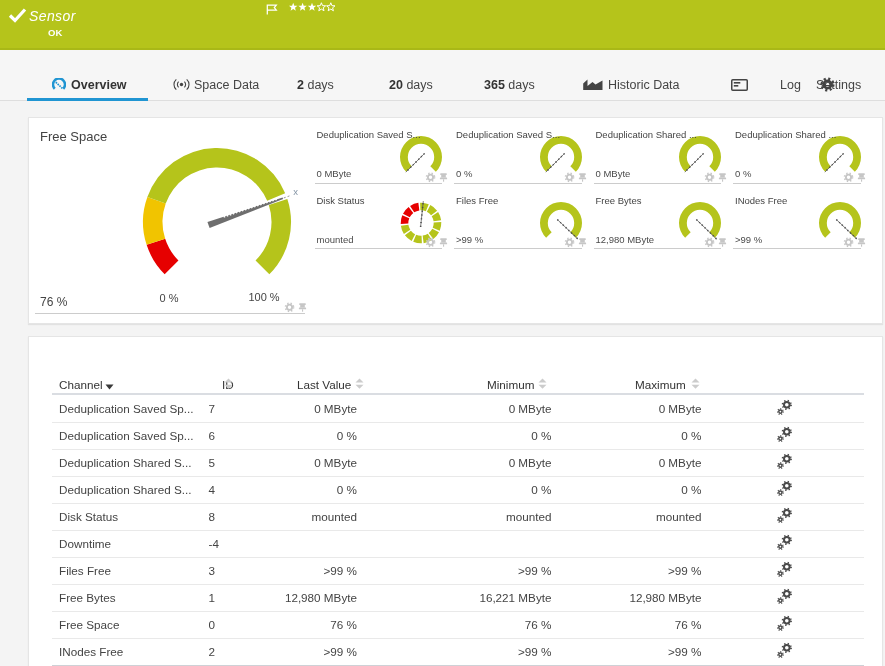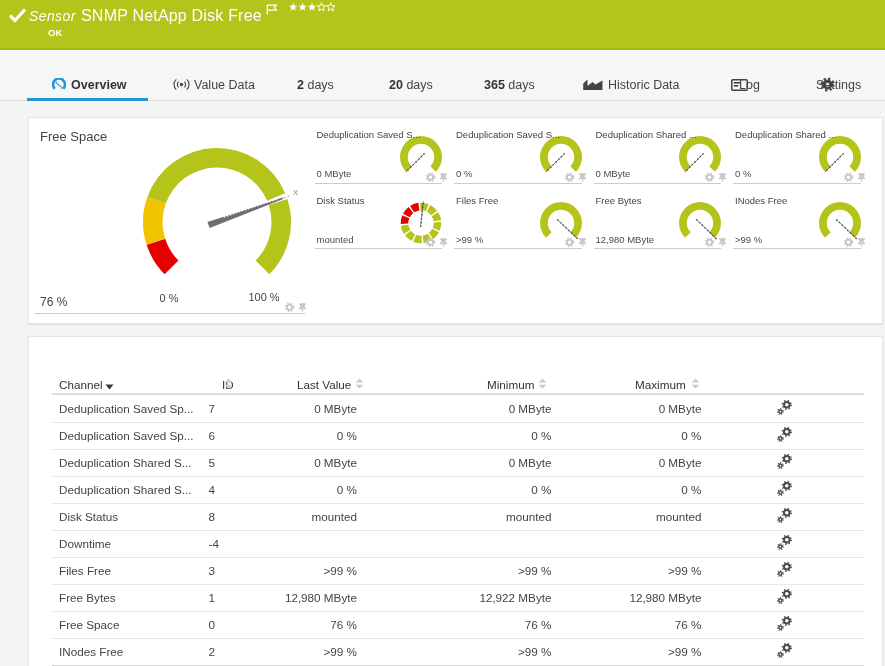--- a/index.html
+++ b/index.html
@@ -23,21 +23,20 @@
 .th{position:absolute;top:377.5px;font-size:11.7px;color:#333}
 .rline{position:absolute;left:52px;width:812px;height:1px;background:#e9e9e9}
 </style></head>
 <body>
 <div class="page">
 <div class="topbar"></div>
 <svg class="abs" style="left:8px;top:7px" width="19" height="16" viewBox="0 0 19 16">
       <path d="M2 8.5 L7 13.5 L17 2.5" fill="none" stroke="#fff" stroke-width="3.2"></path>
     </svg>
 <div class="sensor-it">Sensor</div>
-<div class="sensor-name">SNMP NetApp Disk Free</div>
 <svg class="abs" style="left:266px;top:3.5px" width="12" height="11" viewBox="0 0 12 11">
       <path d="M1.3 10.5 L1.3 1.1 L10.3 1.1 L8.3 3.6 L10.3 6.1 L1.3 6.1" fill="none" stroke="#fff" stroke-width="1.25"></path>
     </svg>
 <svg class="abs" style="left:288px;top:2px" width="50" height="12" viewBox="0 0 50 12">
       <polygon points="5.20,0.75 4.08,3.66 0.97,3.82 3.39,5.79 2.58,8.80 5.20,7.10 7.82,8.80 7.01,5.79 9.43,3.82 6.32,3.66" fill="#fff"></polygon>
       <polygon points="14.60,0.75 13.48,3.66 10.37,3.82 12.79,5.79 11.98,8.80 14.60,7.10 17.22,8.80 16.41,5.79 18.83,3.82 15.72,3.66" fill="#fff"></polygon>
       <polygon points="24.00,0.75 22.88,3.66 19.77,3.82 22.19,5.79 21.38,8.80 24.00,7.10 26.62,8.80 25.81,5.79 28.23,3.82 25.12,3.66" fill="#fff"></polygon>
       <polygon points="33.40,0.75 32.28,3.66 29.17,3.82 31.59,5.79 30.78,8.80 33.40,7.10 36.02,8.80 35.21,5.79 37.63,3.82 34.52,3.66" fill="none" stroke="#fff" stroke-width="1"></polygon>
       <polygon points="42.80,0.75 41.68,3.66 38.57,3.82 40.99,5.79 40.18,8.80 42.80,7.10 45.42,8.80 44.61,5.79 47.03,3.82 43.92,3.66" fill="none" stroke="#fff" stroke-width="1"></polygon>
     </svg>
@@ -48,34 +47,34 @@
       <line x1="3.8" y1="4.2" x2="10.6" y2="10.6" stroke="#2095d2" stroke-width="1.7" stroke-dasharray="1.6,0.9"></line>
     </svg>
     <div class="tab" style="left:71px;font-weight:bold;color:#333">Overview</div>
 <svg class="abs" style="left:172.5px;top:78px" width="17" height="13" viewBox="0 0 17 13">
       <circle cx="8.5" cy="6.5" r="1.7" fill="#444"></circle>
       <path d="M5.6 3.6 A4.1 4.1 0 0 0 5.6 9.4" fill="none" stroke="#444" stroke-width="1.1"></path>
       <path d="M11.4 3.6 A4.1 4.1 0 0 1 11.4 9.4" fill="none" stroke="#444" stroke-width="1.1"></path>
       <path d="M3.3 1.3 A7 7 0 0 0 3.3 11.7" fill="none" stroke="#444" stroke-width="1.1"></path>
       <path d="M13.7 1.3 A7 7 0 0 1 13.7 11.7" fill="none" stroke="#444" stroke-width="1.1"></path>
     </svg>
-    <div class="tab" style="left:194px">Value Data</div>
+    <div class="tab" style="left:194px">Space Data</div>
 <div class="tab" style="left:297px"><b>2</b> days</div>
 <div class="tab" style="left:389px"><b>20</b> days</div>
 <div class="tab" style="left:484px"><b>365</b> days</div>
 <svg class="abs" style="left:582px;top:78px" width="22" height="13" viewBox="0 0 22 13">
       <path d="M1.2 12 L1.2 5.5 L5.5 1.5 L5.5 8 L10.5 4 L13.5 6.5 L20.5 2.5 L20.5 12 Z" fill="#444"></path>
     </svg>
     <div class="tab" style="left:608px">Historic Data</div>
 <svg class="abs" style="left:731px;top:79px" width="17" height="12" viewBox="0 0 17 12">
       <rect x="0.75" y="0.75" width="15.5" height="10.5" rx="1" fill="none" stroke="#444" stroke-width="1.5"></rect>
       <rect x="2.8" y="3" width="6.5" height="1.6" fill="#444"></rect>
       <rect x="2.8" y="6" width="4.5" height="1.6" fill="#444"></rect>
     </svg>
-    <div class="tab" style="left:739px">Log</div>
+    <div class="tab" style="left:780px">Log</div>
 <svg class="abs" style="left:819.5px;top:76.5px" width="15" height="15" viewBox="0 0 15 15">
       <circle cx="7.5" cy="7.5" r="3.6" fill="none" stroke="#444" stroke-width="2.7"></circle>
       <circle cx="7.5" cy="7.5" r="5.7" fill="none" stroke="#444" stroke-width="2.7" stroke-dasharray="2.05,2.43"></circle>
     </svg>
     <div class="tab" style="left:816px">Settings</div>
 <div class="active-line"></div>
 <div class="card" style="top:117px;height:205px"></div>
 <div class="abs" style="left:40px;top:129px;font-size:13px;color:#444">Free Space</div>
 <svg class="abs" style="left:133px;top:138px" width="170" height="170">
       <path d="M31.67,136.33 A74.0,74.0 0 0 1 13.62,106.87 L32.17,100.84 A54.5,54.5 0 0 0 45.46,122.54 Z" fill="#e60000"></path>
@@ -386,21 +385,21 @@
         <circle cx="9.8" cy="5.8" r="2.8" fill="none" stroke="#4a4a4a" stroke-width="2"></circle>
         <circle cx="9.8" cy="5.8" r="4.2" fill="none" stroke="#4a4a4a" stroke-width="1.9" stroke-dasharray="1.25,2.1"></circle>
         <circle cx="3.4" cy="12.6" r="1.6" fill="none" stroke="#4a4a4a" stroke-width="1.5"></circle>
         <circle cx="3.4" cy="12.6" r="2.8" fill="none" stroke="#4a4a4a" stroke-width="1.4" stroke-dasharray="0.95,1.6"></circle>
       </svg>
     </div>
     <div class="abs rline" style="top:584.0px"></div>
     <div class="abs tc" style="left:59px;top:590.5px">Free Bytes</div>
     <div class="abs tc" style="left:208.5px;top:590.5px">1</div>
     <div class="abs tc tr" style="left:240px;top:590.5px;width:117px">12,980 MByte</div>
-    <div class="abs tc tr" style="left:430px;top:590.5px;width:121.5px">12,922 MByte</div>
+    <div class="abs tc tr" style="left:430px;top:590.5px;width:121.5px">16,221 MByte</div>
     <div class="abs tc tr" style="left:580px;top:590.5px;width:121.5px">12,980 MByte</div>
     <div class="abs" style="left:777px;top:588.0px">
       <svg width="15" height="16" viewBox="0 0 15 16">
         <circle cx="9.8" cy="5.8" r="2.8" fill="none" stroke="#4a4a4a" stroke-width="2"></circle>
         <circle cx="9.8" cy="5.8" r="4.2" fill="none" stroke="#4a4a4a" stroke-width="1.9" stroke-dasharray="1.25,2.1"></circle>
         <circle cx="3.4" cy="12.6" r="1.6" fill="none" stroke="#4a4a4a" stroke-width="1.5"></circle>
         <circle cx="3.4" cy="12.6" r="2.8" fill="none" stroke="#4a4a4a" stroke-width="1.4" stroke-dasharray="0.95,1.6"></circle>
       </svg>
     </div>
     <div class="abs rline" style="top:611.0px"></div>

